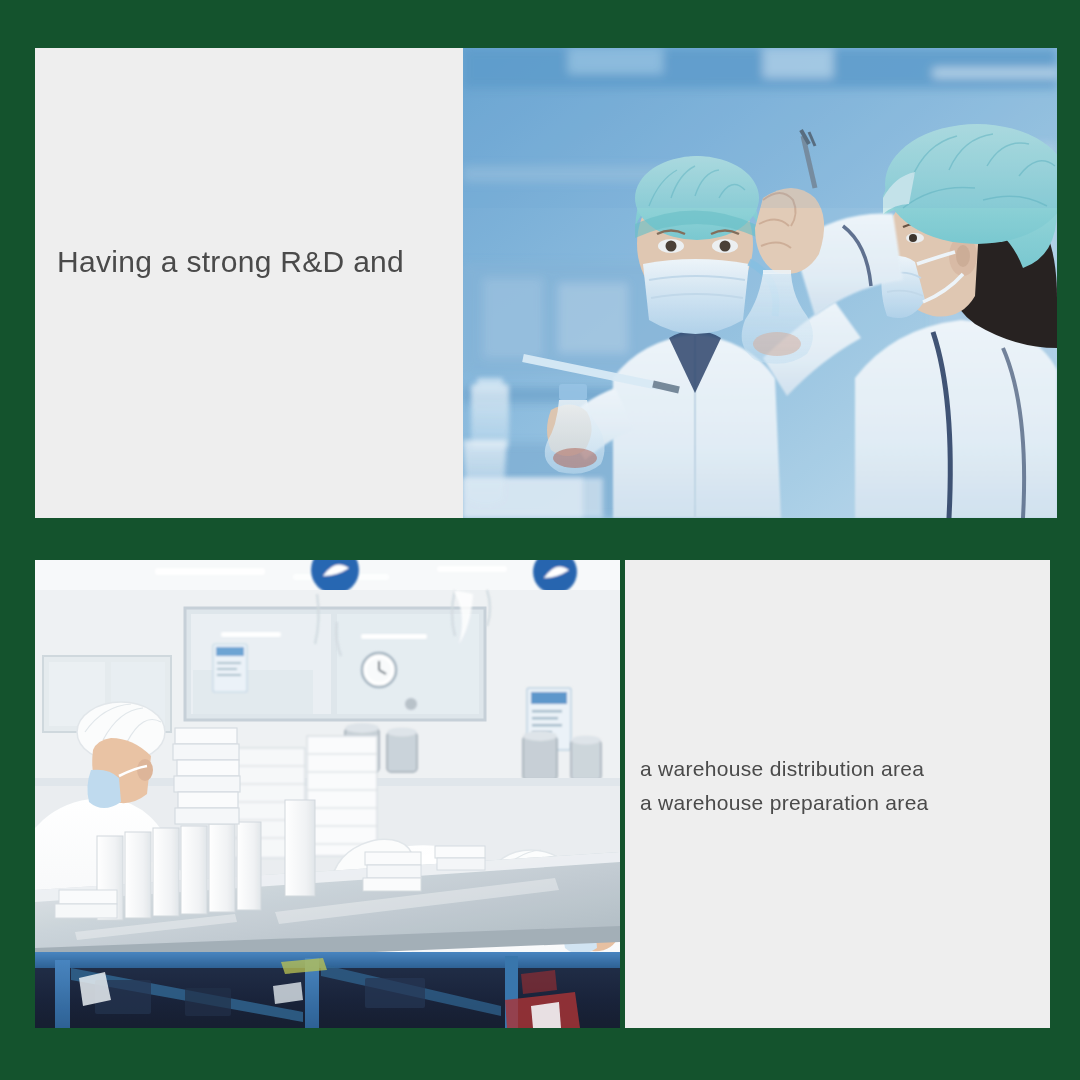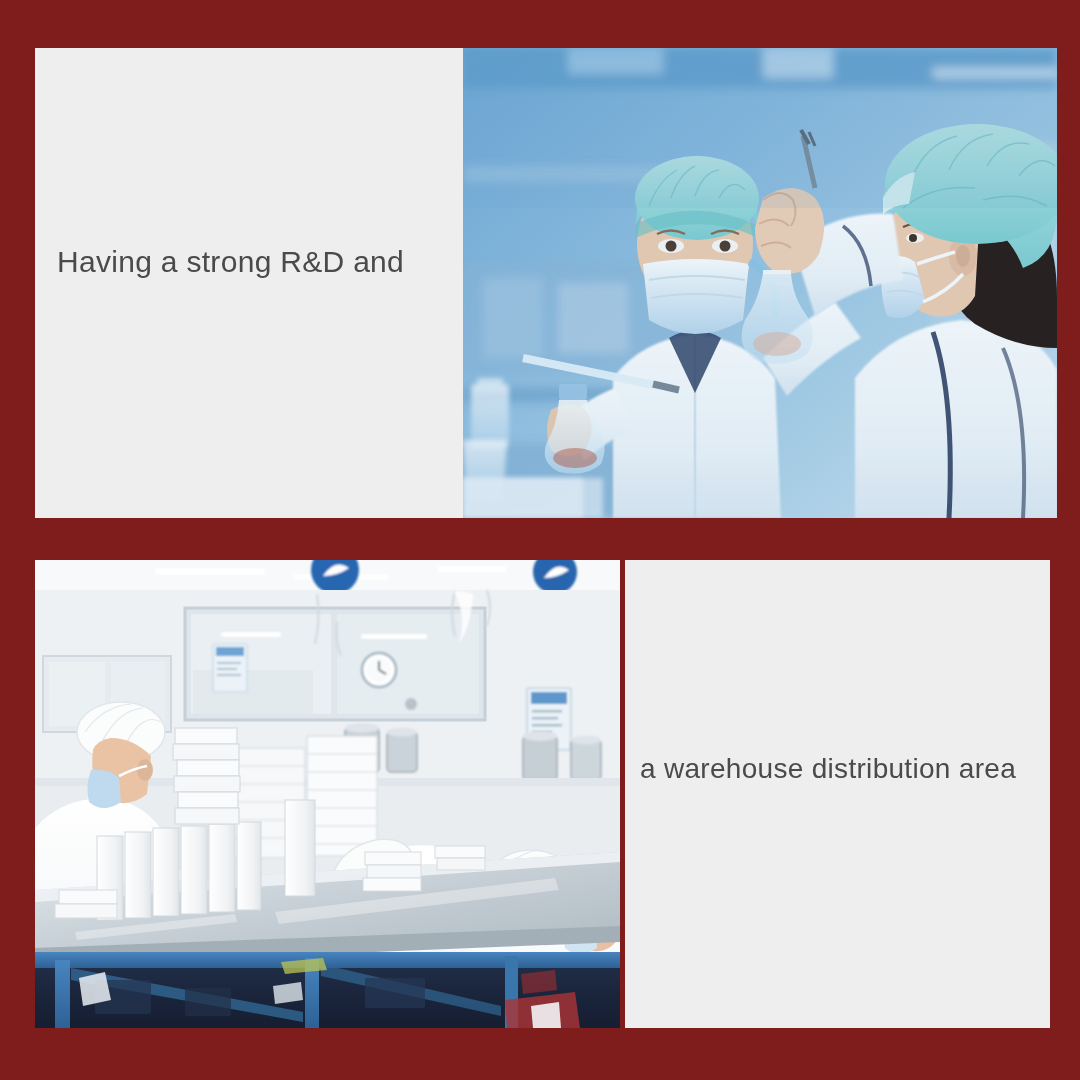--- a/index.html
+++ b/index.html
@@ -11,21 +11,21 @@
     width: 1080px;
     height: 1080px;
     font-family: "Liberation Sans", sans-serif;
     overflow: hidden;
     position: relative;
   }
 
   .page {
     position: absolute;
     inset: 0;
-    background: #7f1d1d;
+    background: #14532d;
   }
 
   
   .block-top-panel {
     position: absolute;
     left: 35px;
     top: 48px;
     width: 430px;
     height: 470px;
     background: #eeeeee;
@@ -60,21 +60,21 @@
     position: absolute;
     left: 625px;
     top: 560px;
     width: 425px;
     height: 468px;
     background: #eeeeee;
   }
   .caption-bottom {
     left: 15px;
     top: 192px;
-    font-size: 28px;
+    font-size: 21px;
     line-height: 34px;
   }
 
   .photo-bottom {
     position: absolute;
     left: 35px;
     top: 560px;
     width: 585px;
     height: 468px;
     overflow: hidden;
@@ -588,16 +588,17 @@
 
       <path d="M486 414 L520 410 L522 430 L488 434 Z" fill="#9d2326" opacity="0.6"></path>
 
       <rect x="0" y="0" width="585" height="468" fill="#ffffff" opacity="0.05"></rect>
     </svg>
   </div>
 
   <div class="block-bottom-panel">
     <div class="caption caption-bottom">
       <span class="caption-line">a warehouse distribution area</span>
+      <span class="caption-line">a warehouse preparation area</span>
     </div>
   </div>
 
 </div>
 
 </body></html>

